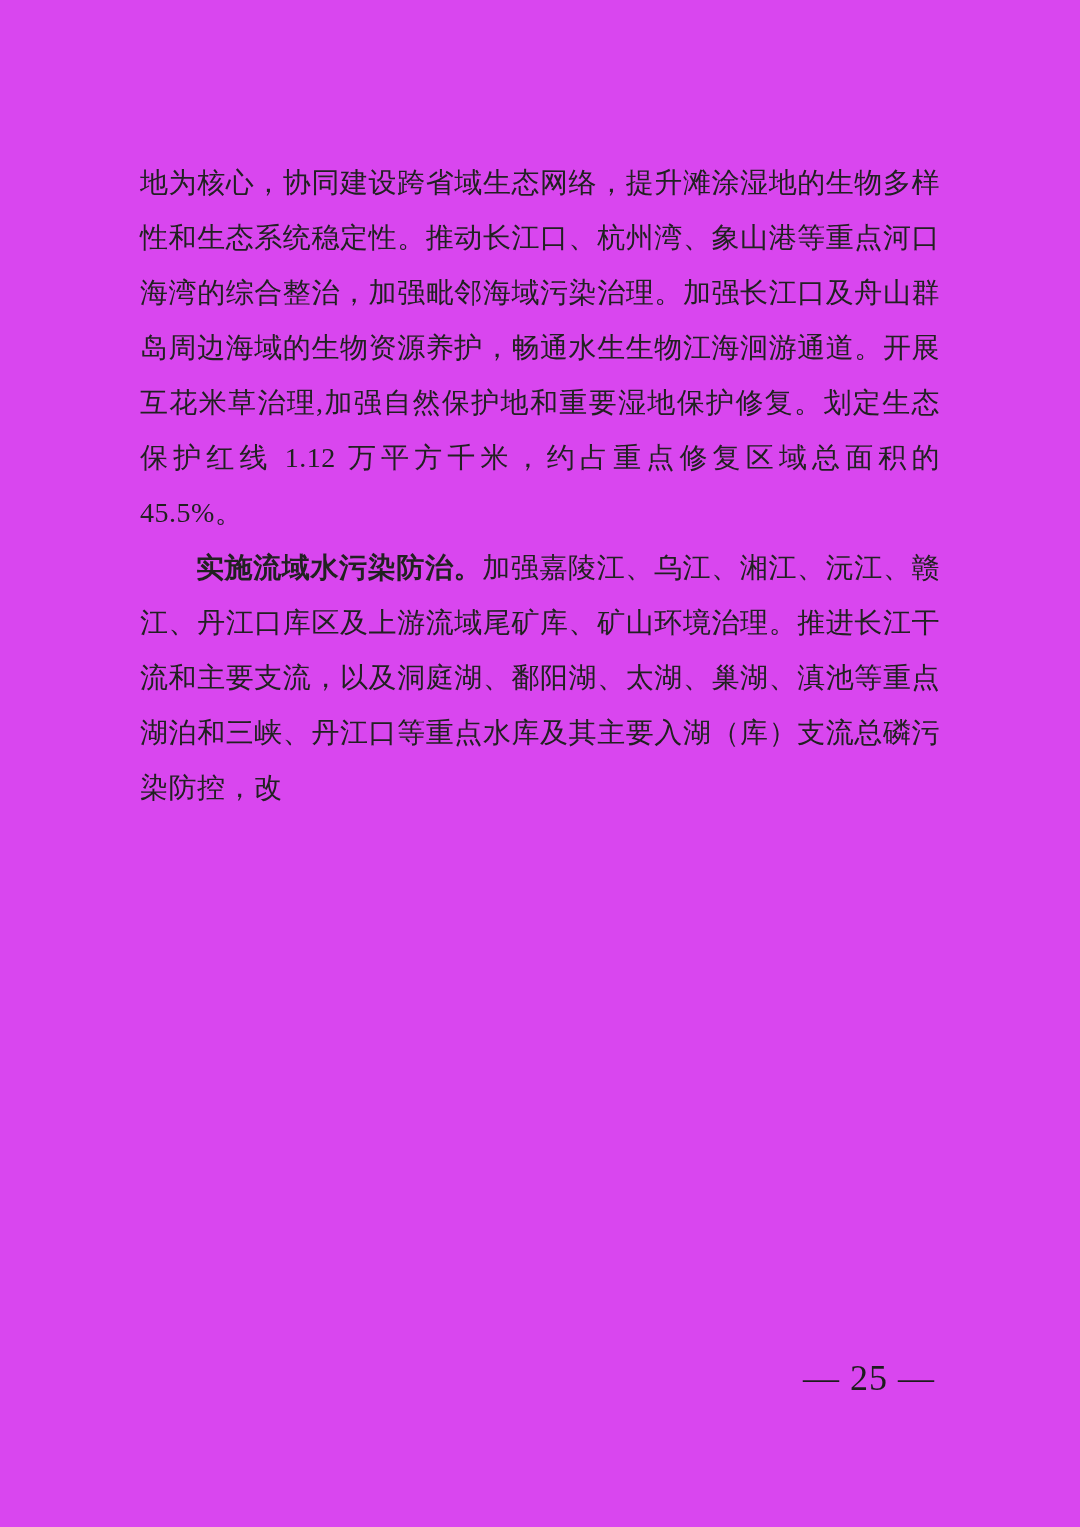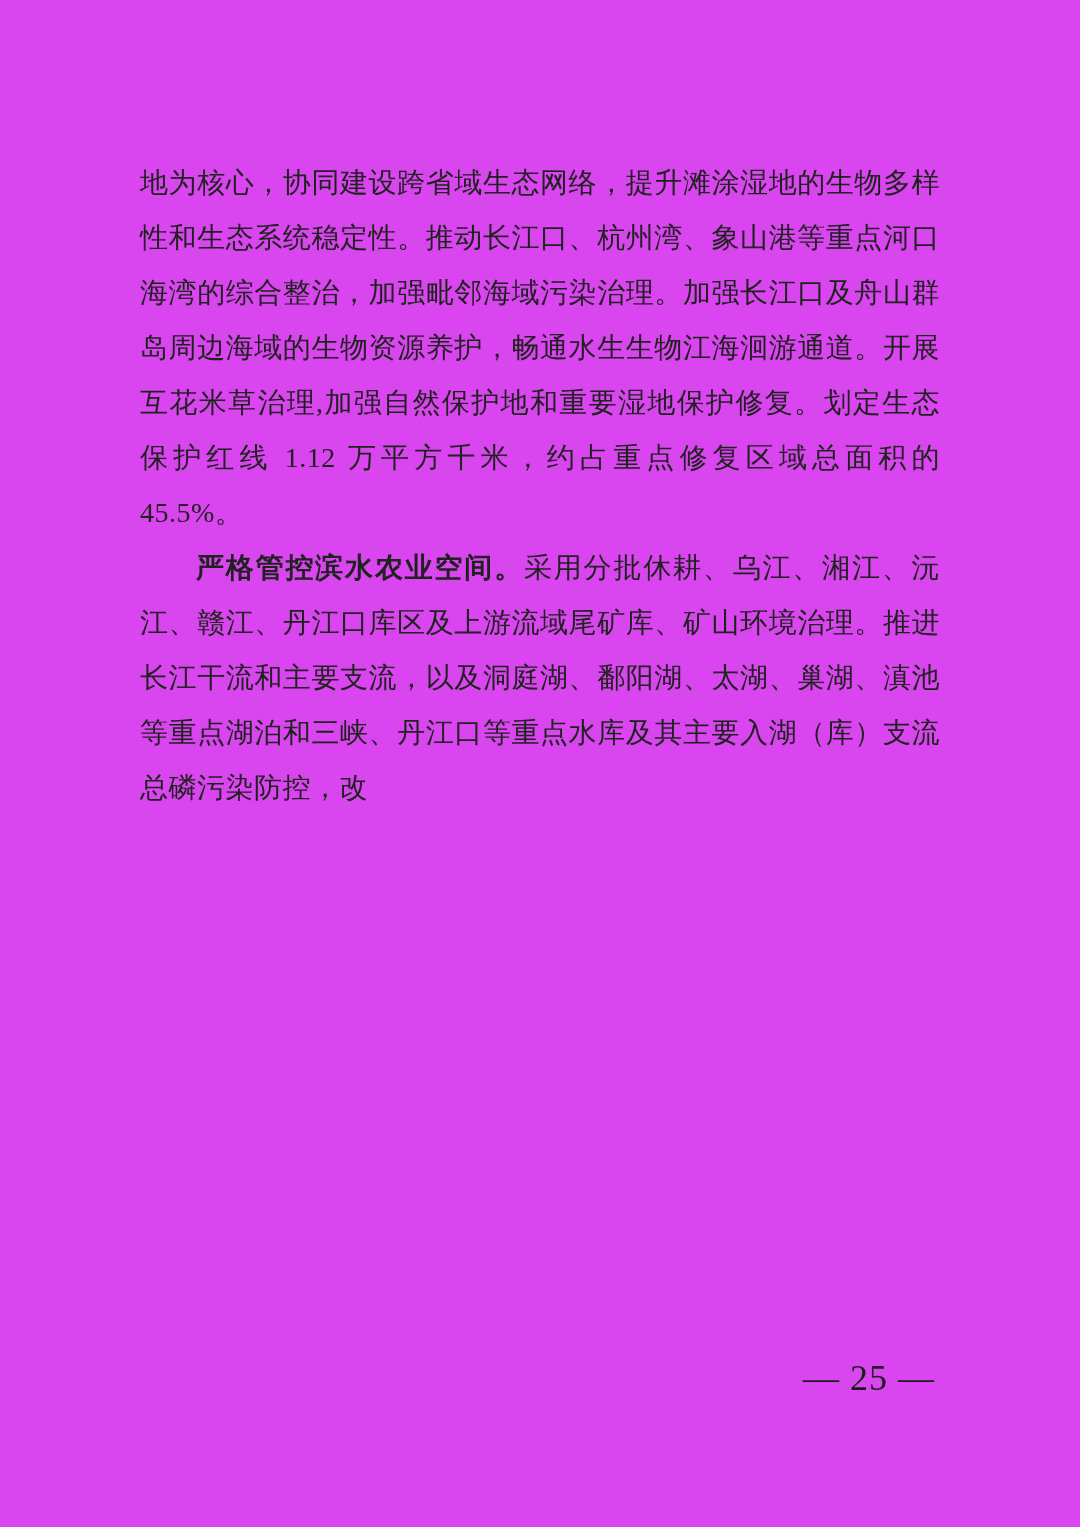--- a/index.html
+++ b/index.html
@@ -46,20 +46,20 @@
 </head>
 <body>
 
 <div class="page">
   <div class="content">
 
     <p class="para"><strong class="lead"></strong><span>地为核心，协同建设跨省域生态网络，提升滩涂湿地的生物多样性和生态系统稳定性。推动长江口、杭州湾、象山港等重点河口海湾的综合整治，加强毗邻海域污染治理。加强长江口及舟山群岛周边海域的生物资源养护，畅通水生生物江海洄游通道。开展互花米草治理,加强自然保护地和重要湿地保护修复。划定生态保护红线 1.12 万平方千米，约占重点修复区域总面积的 45.5%。</span></p>
 
 
 
-    <p class="para indent"><strong class="lead">严格管控滨水农业空间。</strong><span>采用分批休耕、乌江、湘江、沅江、赣江、丹江口库区及上游流域尾矿库、矿山环境治理。推进长江干流和主要支流，以及洞庭湖、鄱阳湖、太湖、巢湖、滇池等重点湖泊和三峡、丹江口等重点水库及其主要入湖（库）支流总磷污染防控，改</span></p>
+    <p class="para indent"><strong class="lead">实施流域水污染防治。</strong><span>加强嘉陵江、乌江、湘江、沅江、赣江、丹江口库区及上游流域尾矿库、矿山环境治理。推进长江干流和主要支流，以及洞庭湖、鄱阳湖、太湖、巢湖、滇池等重点湖泊和三峡、丹江口等重点水库及其主要入湖（库）支流总磷污染防控，改</span></p>
 
   </div>
 
   <div class="footer">
     <span>— 25 —</span>
   </div>
 </div>
 
 </body></html>

